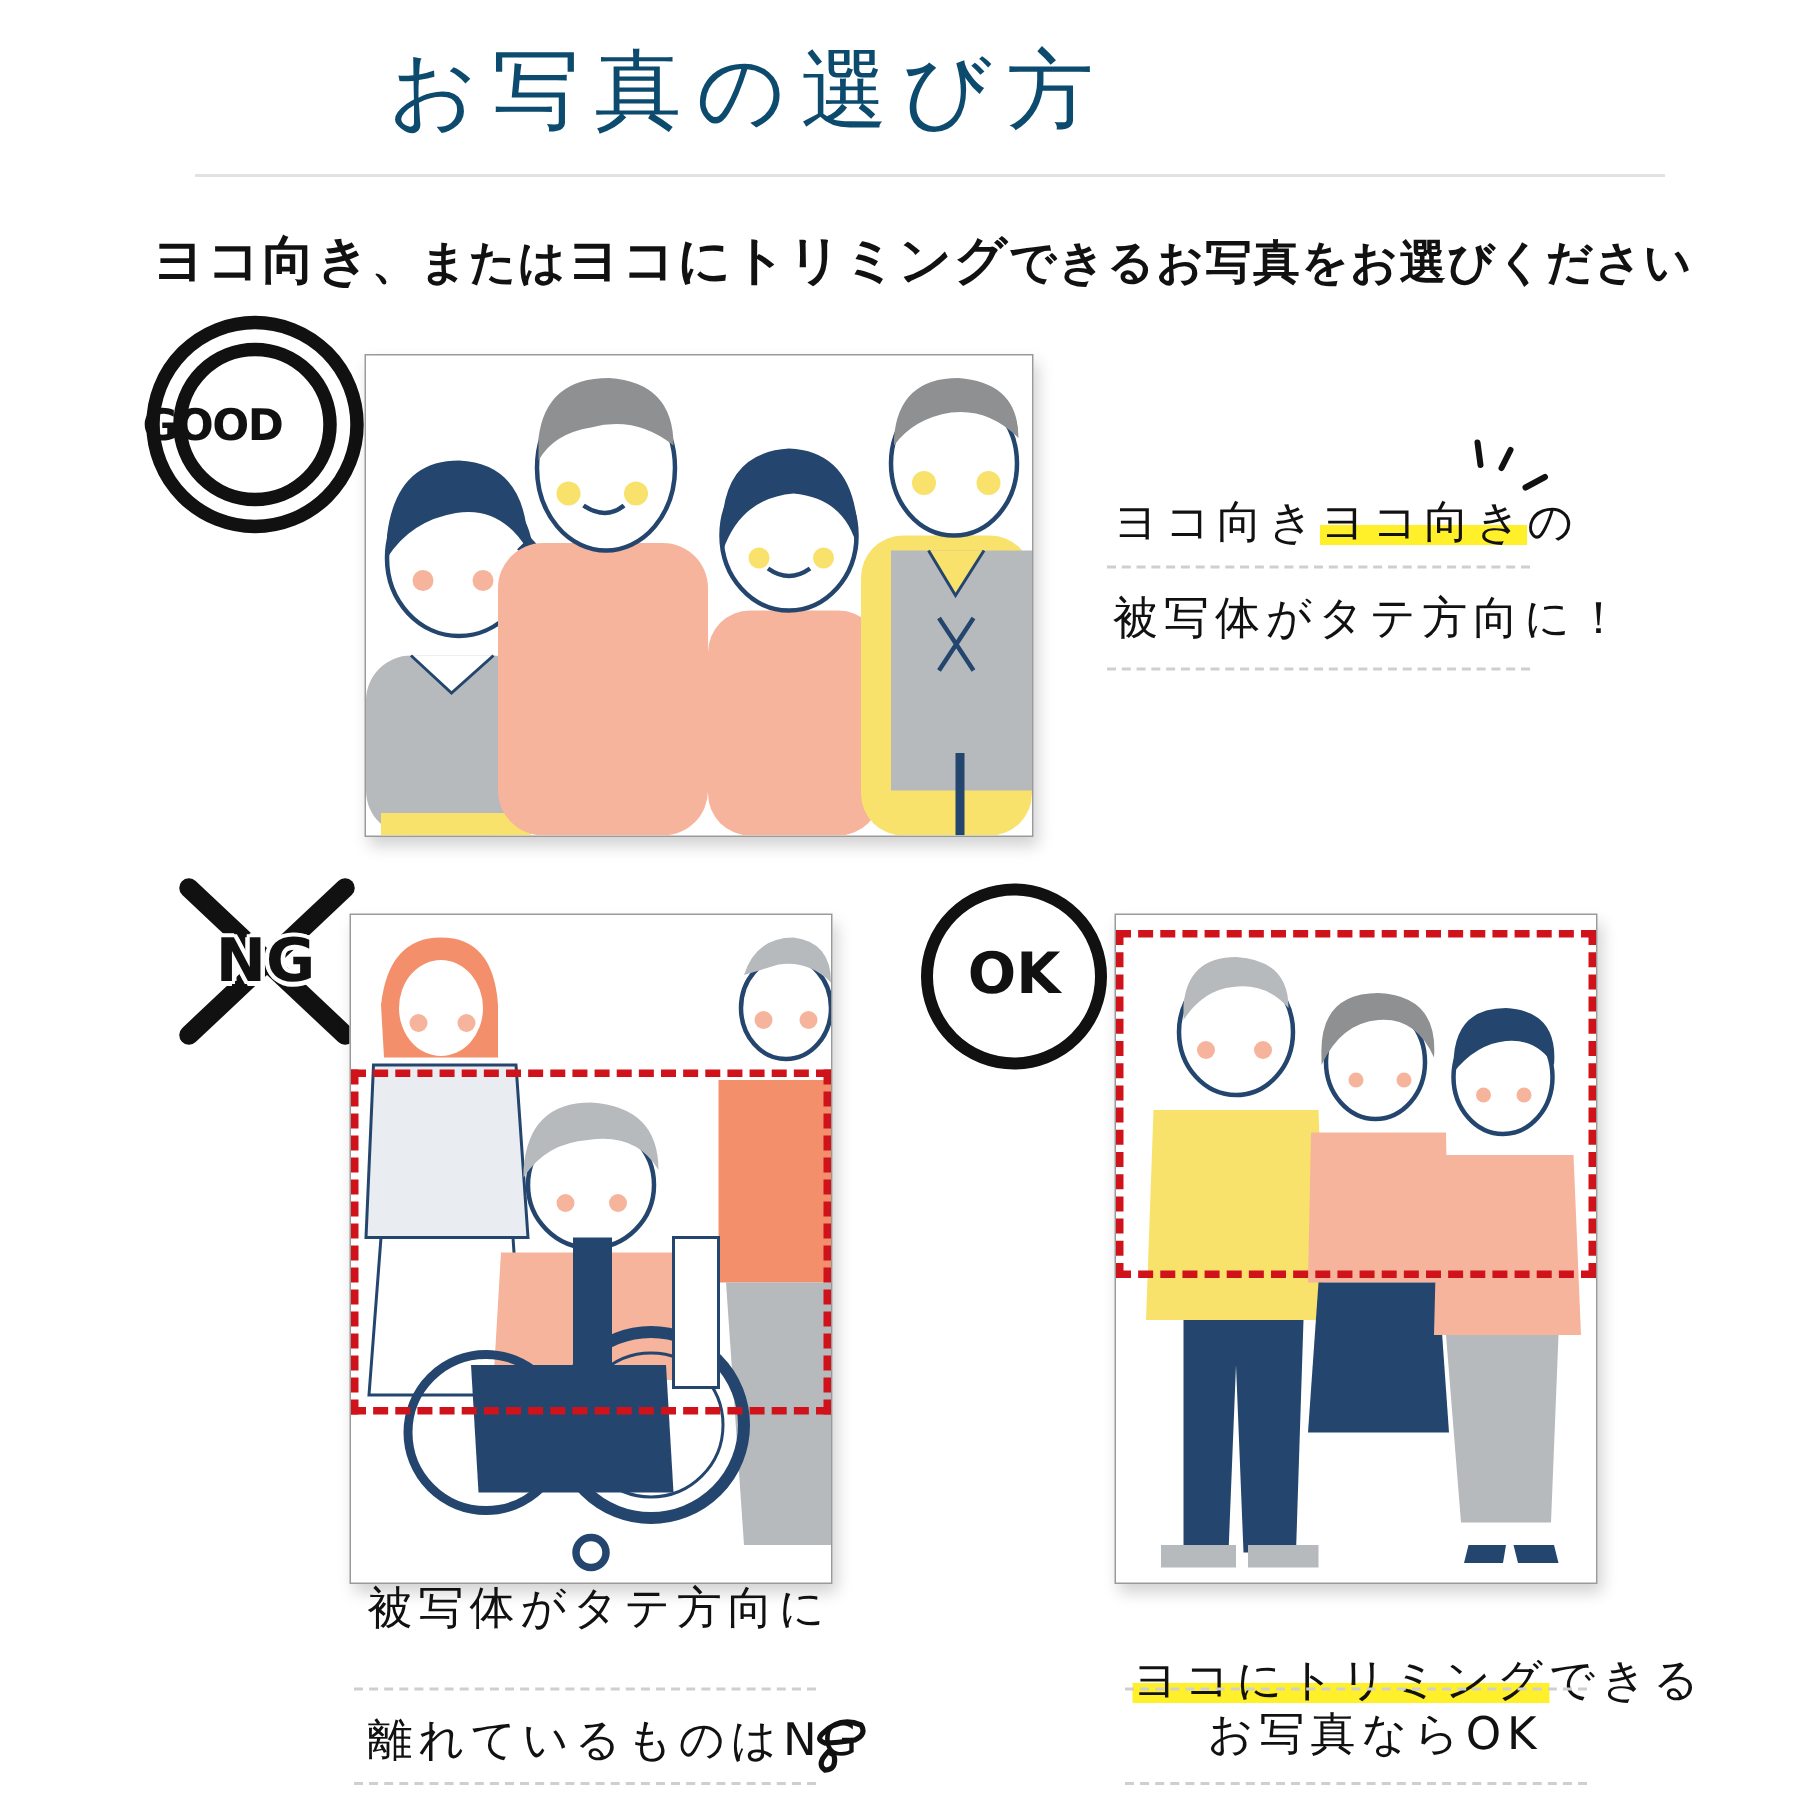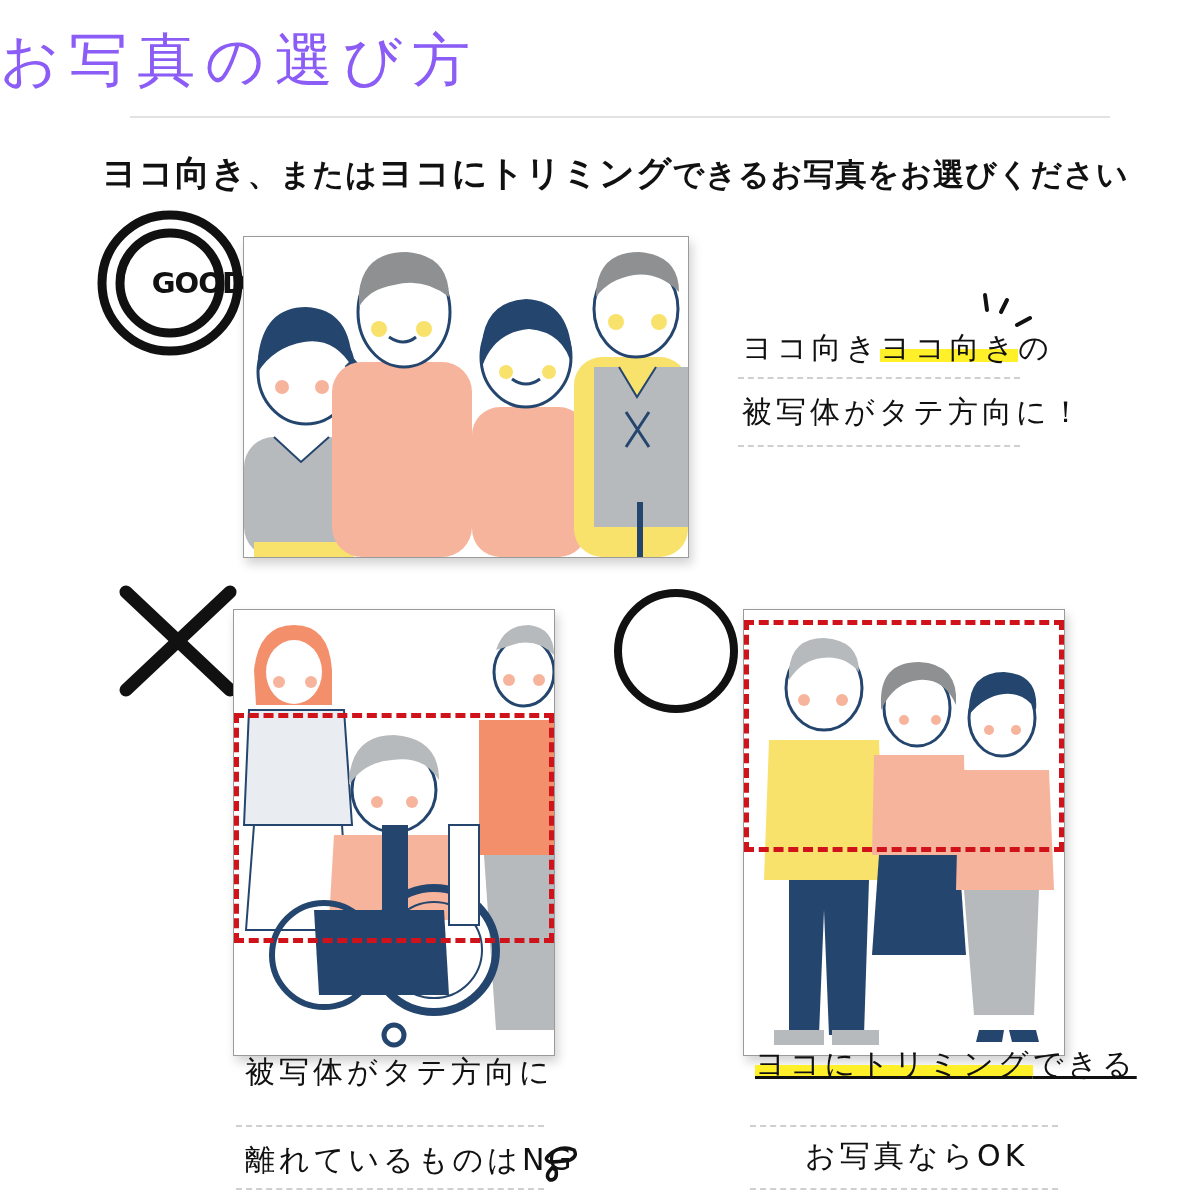--- a/index.html
+++ b/index.html
@@ -1,20 +1,20 @@
 <!DOCTYPE html>
 <html><head>
 <meta charset="utf-8">
 <style>
   html, body { margin:0; padding:0; background:#ffffff; }
   body { width:1200px; height:1200px; position:relative; overflow:hidden;
          font-family:"DejaVu Sans", sans-serif; color:#111; }
   .abs { position:absolute; }
-  .title { left:0; top:22px; width:998px; text-align:left; font-size:58px;
-           font-weight:200; letter-spacing:10px; color:#8b5cf6; font-family:"DejaVu Sans", sans-serif; }
+  .title { left:0; top:22px; width:998px; text-align:center; font-size:58px;
+           font-weight:200; letter-spacing:10px; color:#0c4a6e; font-family:"DejaVu Sans", sans-serif; }
   .title-rule { left:130px; top:116px; width:980px; height:2px; background:#e2e2e2; }
   .subtitle { left:0; top:150px; width:1230px; text-align:center; font-size:31px; font-weight:bold; letter-spacing:1px; }
   .subtitle .big { font-size:35px; }
   .photo { background:#fff; border:1px solid #9a9a9a; box-shadow:3px 6px 10px rgba(0,0,0,0.18); overflow:hidden; }
   .caption { font-size:30px; letter-spacing:4px; color:#111; white-space:nowrap; }
   .dash { height:0; border-top:2px dashed #cfcfcf; }
   .hl { background:linear-gradient(transparent 55%, #fff02a 55%, #fff02a 92%, transparent 92%); }
   .badge svg { display:block; }
   .trim { border:5px dashed #d0121b; box-sizing:border-box; }
 </style>
@@ -26,21 +26,21 @@
 
 <div class="abs subtitle">
   <span class="big">ヨコ向き</span><span>、または</span><span class="big">ヨコにトリミング</span><span>できるお写真をお選びください</span>
 </div>
 
 <div class="abs badge" style="left:95px; top:208px; width:150px; height:150px;">
   <svg width="150" height="150" viewBox="0 0 150 150">
     <circle cx="75" cy="75" r="68" fill="#fff" stroke="#111" stroke-width="9"></circle>
     <circle cx="75" cy="75" r="50" fill="#fff" stroke="#111" stroke-width="9"></circle>
   </svg>
-  <div class="abs" style="left:0; top:58px; width:150px; text-align:right; font-size:29px; font-weight:bold; letter-spacing:-1px;">GOOD</div>
+  <div class="abs" style="left:0; top:58px; width:150px; text-align:left; font-size:29px; font-weight:bold; letter-spacing:-1px;">GOOD</div>
 </div>
 
 <div class="abs photo" style="left:243px; top:236px; width:444px; height:320px;">
   <svg width="444" height="320" viewBox="0 0 444 320">
 
     <rect x="0" y="200" width="115" height="120" rx="30" fill="#b6babd"></rect>
     <rect x="10" y="305" width="100" height="15" fill="#f8e26c"></rect>
     <path d="M30 200 L57 225 L85 200" fill="#fff" stroke="#24466e" stroke-width="2"></path>
     <ellipse cx="62" cy="135" rx="48" ry="52" fill="#fff" stroke="#24466e" stroke-width="3"></ellipse>
     <path d="M14 120 Q20 70 62 70 Q108 72 108 130 Q90 100 60 105 Q30 110 14 135 Z" fill="#24466e"></path>
@@ -86,20 +86,22 @@
 </div>
 <div class="abs dash" style="left:738px; top:377px; width:282px;"></div>
 <div class="abs caption" style="left:742px; top:392px;">被写体がタテ方向に！</div>
 <div class="abs dash" style="left:738px; top:445px; width:282px;"></div>
 
 <div class="abs badge" style="left:112px; top:580px; width:130px; height:120px;">
   <svg width="130" height="120" viewBox="0 0 130 120">
     <line x1="14" y1="12" x2="118" y2="110" stroke="#111" stroke-width="13" stroke-linecap="round"></line>
     <line x1="118" y1="12" x2="14" y2="110" stroke="#111" stroke-width="13" stroke-linecap="round"></line>
   </svg>
+  <div class="abs" style="left:0; top:38px; width:130px; text-align:center; font-size:40px; font-weight:bold; color:#111;
+              -webkit-text-stroke:0; text-shadow:-3px 0 #fff,3px 0 #fff,0 -3px #fff,0 3px #fff,-2px -2px #fff,2px 2px #fff,-2px 2px #fff,2px -2px #fff;">NG</div>
 </div>
 
 <div class="abs photo" style="left:233px; top:609px; width:320px; height:445px;">
   <svg width="320" height="445" viewBox="0 0 320 445">
 
     <path d="M20 60 Q25 15 60 15 Q95 15 98 60 L98 95 L22 95 Z" fill="#f3906b"></path>
     <ellipse cx="60" cy="62" rx="28" ry="32" fill="#fff"></ellipse>
     <circle cx="45" cy="72" r="6" fill="#f7b49c"></circle>
       <circle cx="77" cy="72" r="6" fill="#f7b49c"></circle>
     <path d="M15 100 L110 100 L118 215 L10 215 Z" fill="#e9ecf0" stroke="#24466e" stroke-width="2"></path>
@@ -137,20 +139,21 @@
     <path d="M8 14 Q20 2 34 8 Q38 14 30 18 Q18 20 10 20 Q4 18 8 14 Z" fill="none" stroke="#111" stroke-width="3.5"></path>
     <path d="M12 26 Q4 34 10 38 Q18 38 16 28 Z" fill="none" stroke="#111" stroke-width="3.5"></path>
   </svg>
 </div>
 <div class="abs dash" style="left:236px; top:1188px; width:308px;"></div>
 
 <div class="abs badge" style="left:610px; top:585px; width:132px; height:132px;">
   <svg width="132" height="132" viewBox="0 0 132 132">
     <circle cx="66" cy="66" r="58" fill="#fff" stroke="#111" stroke-width="8"></circle>
   </svg>
+  <div class="abs" style="left:0; top:42px; width:132px; text-align:center; font-size:38px; font-weight:bold;">OK</div>
 </div>
 
 <div class="abs photo" style="left:743px; top:609px; width:320px; height:445px;">
   <svg width="320" height="445" viewBox="0 0 320 445">
 
     <ellipse cx="80" cy="78" rx="38" ry="42" fill="#fff" stroke="#24466e" stroke-width="3"></ellipse>
     <path d="M45 60 Q48 28 80 28 Q115 30 115 62 Q100 45 78 48 Q58 50 45 70 Z" fill="#b6babd"></path>
     <circle cx="60" cy="90" r="6" fill="#f7b49c"></circle>
       <circle cx="98" cy="90" r="6" fill="#f7b49c"></circle>
     <path d="M25 130 L135 130 L140 270 L20 270 Z" fill="#f8e26c"></path>
@@ -169,18 +172,18 @@
     <path d="M225 100 Q225 62 260 62 Q295 64 292 100 Q280 82 260 84 Q240 86 225 105 Z" fill="#24466e"></path>
     <circle cx="245" cy="120" r="5" fill="#f7b49c"></circle>
       <circle cx="272" cy="120" r="5" fill="#f7b49c"></circle>
     <path d="M215 160 L305 160 L310 280 L212 280 Z" fill="#f7b49c"></path>
     <path d="M220 280 L295 280 L290 405 L230 405 Z" fill="#b6babd"></path>
     <path d="M235 420 L260 420 L258 432 L232 432 Z M265 420 L292 420 L295 432 L268 432 Z" fill="#24466e"></path>
   </svg>
   <div class="abs trim" style="left:0; top:10px; width:320px; height:232px;"></div>
 </div>
 
-<div class="abs caption" style="left:755px; top:1044px;text-decoration:underline;">
+<div class="abs caption" style="left:755px; top:1100px;">
   <span class="hl">ヨコにトリミング</span><span>できる</span>
 </div>
 <div class="abs dash" style="left:750px; top:1125px; width:308px;"></div>
 <div class="abs caption" style="left:805px; top:1136px;">お写真ならOK</div>
 <div class="abs dash" style="left:750px; top:1188px; width:308px;"></div>
 
 </body></html>

